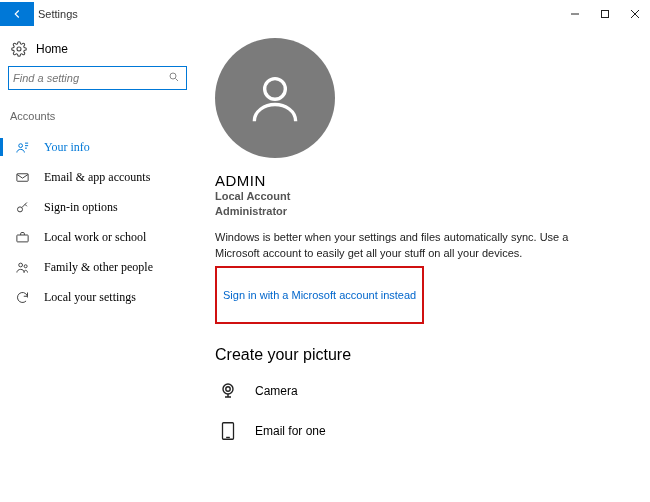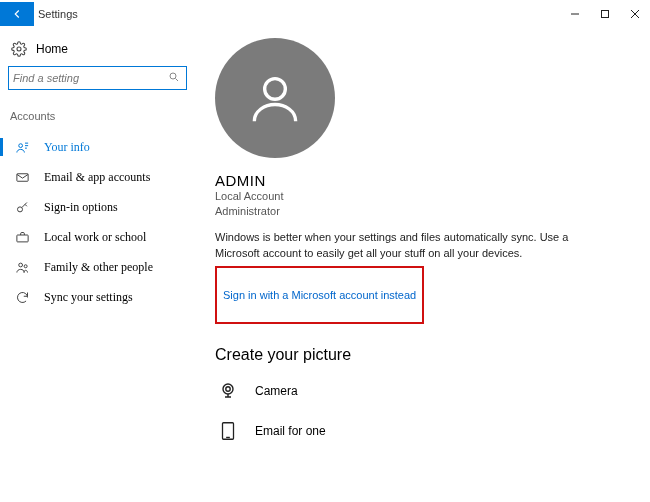--- a/index.html
+++ b/index.html
@@ -81,21 +81,21 @@
     flex: 1;
     padding: 10px 20px 20px 20px;
     overflow: hidden;
   }
   .avatar {
     width: 120px; height: 120px; border-radius: 50%;
     background: #7b7b7b;
     display: flex; align-items: center; justify-content: center;
   }
   .user-name { font-weight: 400; font-size: 15px; margin-top: 14px; letter-spacing: 0.5px;}
-  .user-sub { color: #555; font-size: 11px; line-height: 1.4; }
+  .user-sub { color: #555; font-size: 11px; line-height: 1.4; font-weight: bold; }
   .body-text {
     margin-top: 10px; font-size: 11px; color: #222; line-height: 1.45;
     max-width: 370px;
   }
   .link-highlight {
     display: inline-block;
     margin-top: 4px;
     color: #0066cc;
     font-size: 11px;
     border: 2px solid #d01010;
@@ -224,21 +224,21 @@
       <span>Family &amp; other people</span>
     </div>
 
     <div class="nav-item">
       <span class="icon">
         <svg width="15" height="15" viewBox="0 0 24 24" fill="none" stroke="#444" stroke-width="1.6">
           <path d="M20 12a8 8 0 1 0-2.3 5.6"></path>
             <path d="M20 4v6h-6"></path>
         </svg>
       </span>
-      <span>Sync your settings</span>
+      <span>Local your settings</span>
     </div>
   </div>
 
   <div class="main">
     <div class="avatar">
       <svg width="62" height="62" viewBox="0 0 24 24" fill="none" stroke="#fff" stroke-width="1.3">
         <circle cx="12" cy="8.5" r="4"></circle>
         <path d="M4 21c0-4 4-6.5 8-6.5s8 2.5 8 6.5"></path>
       </svg>
     </div>

